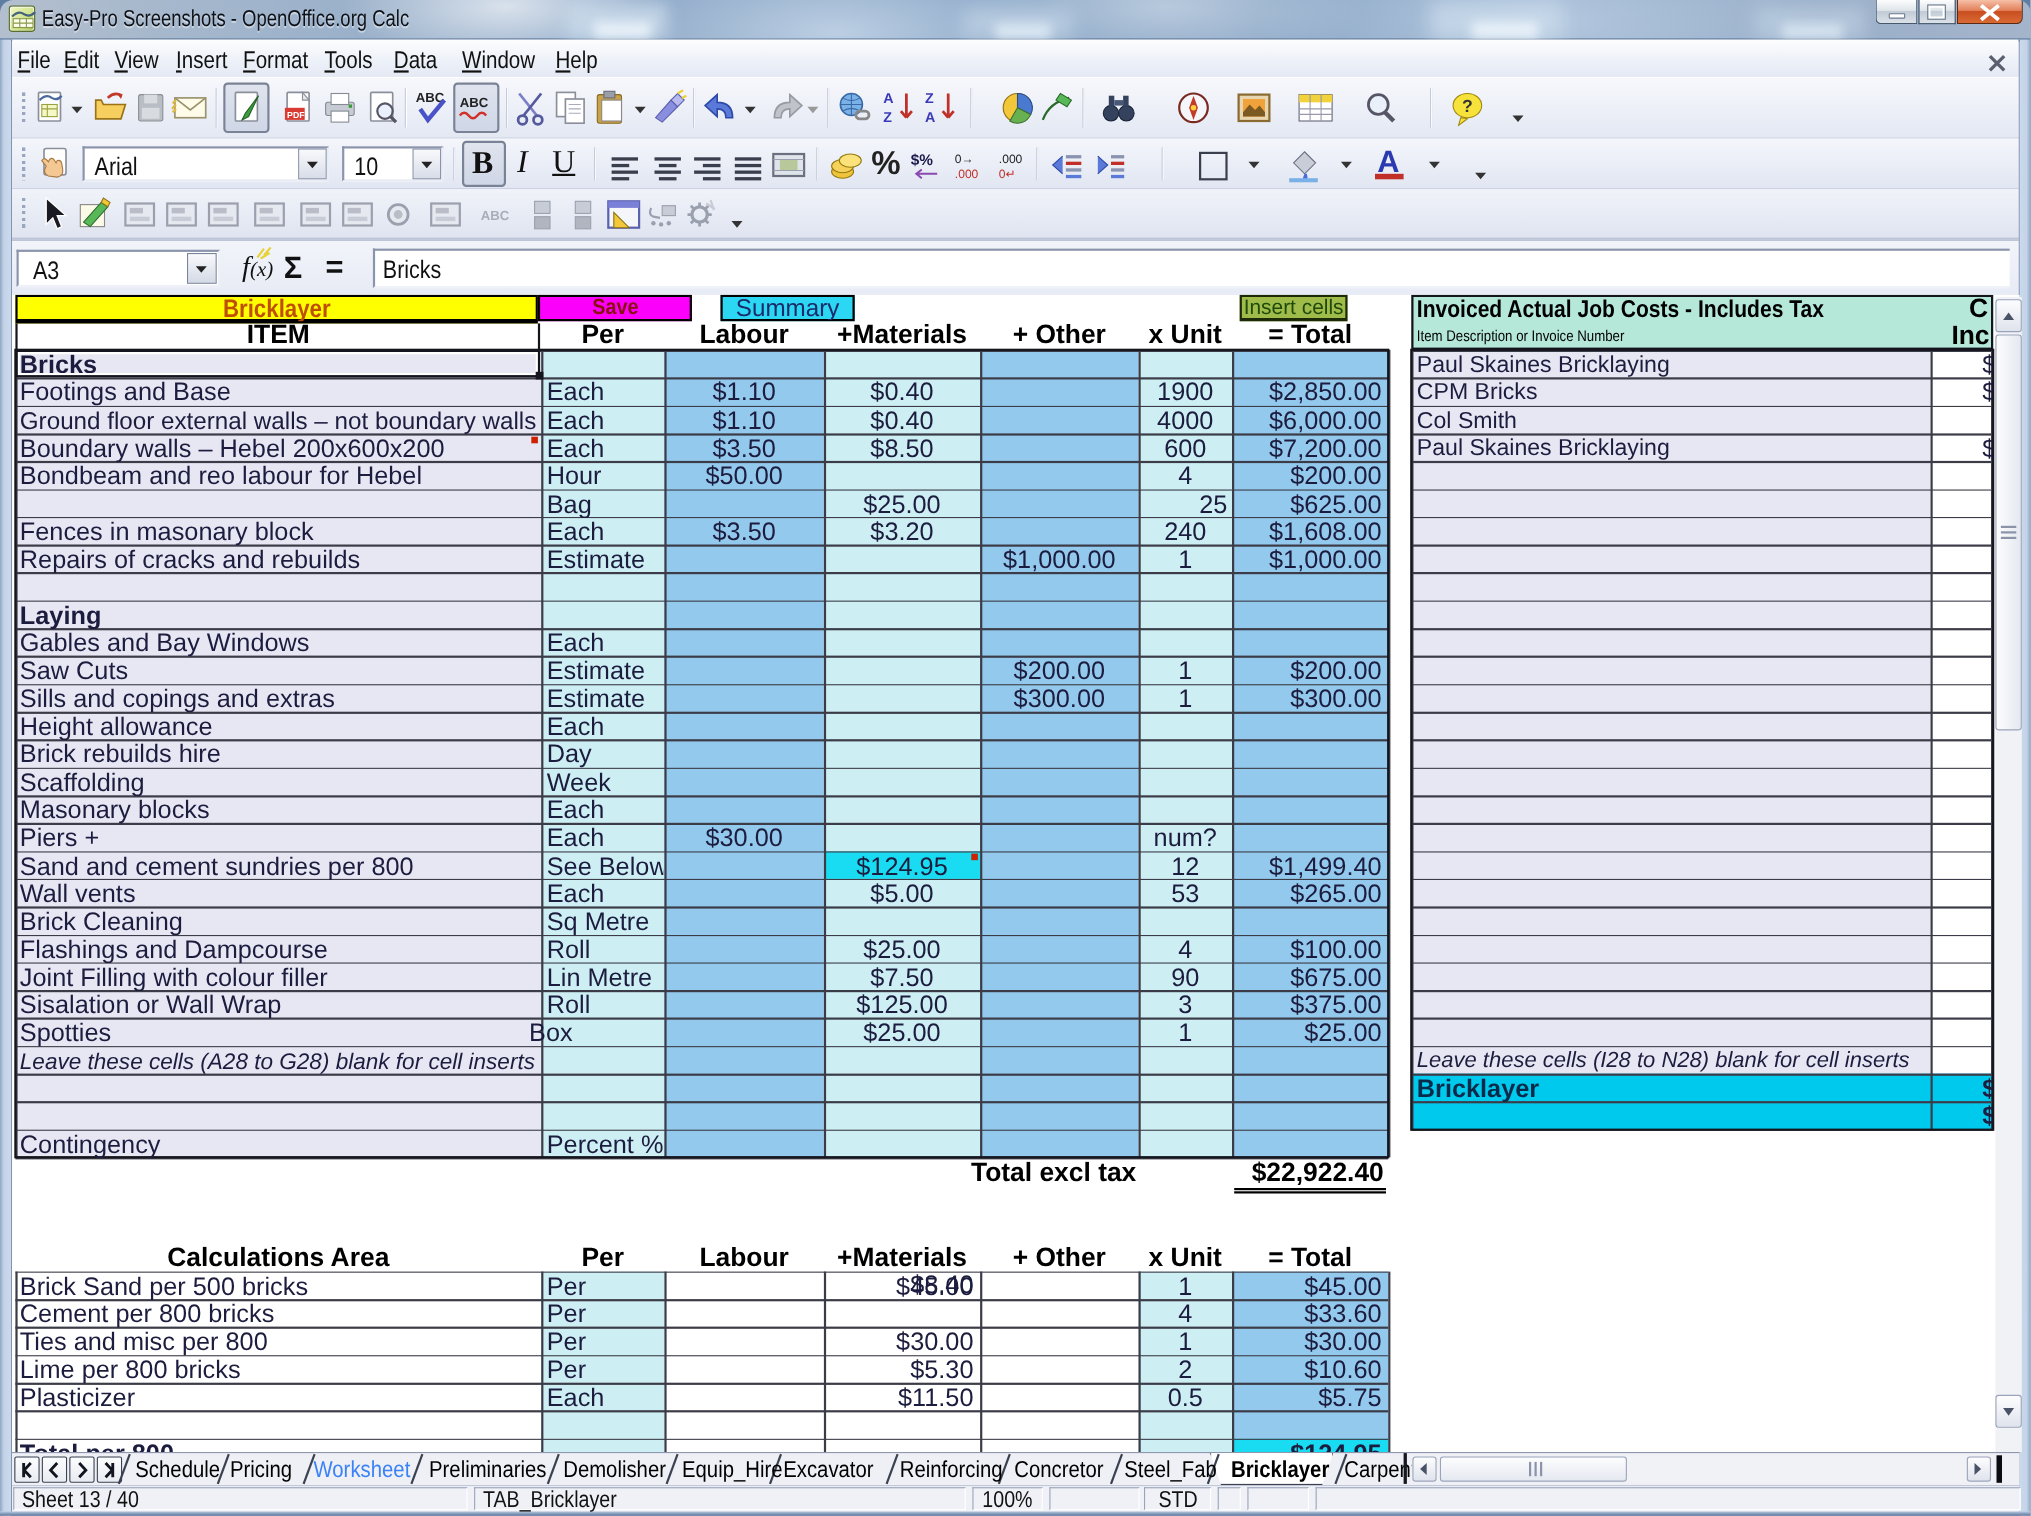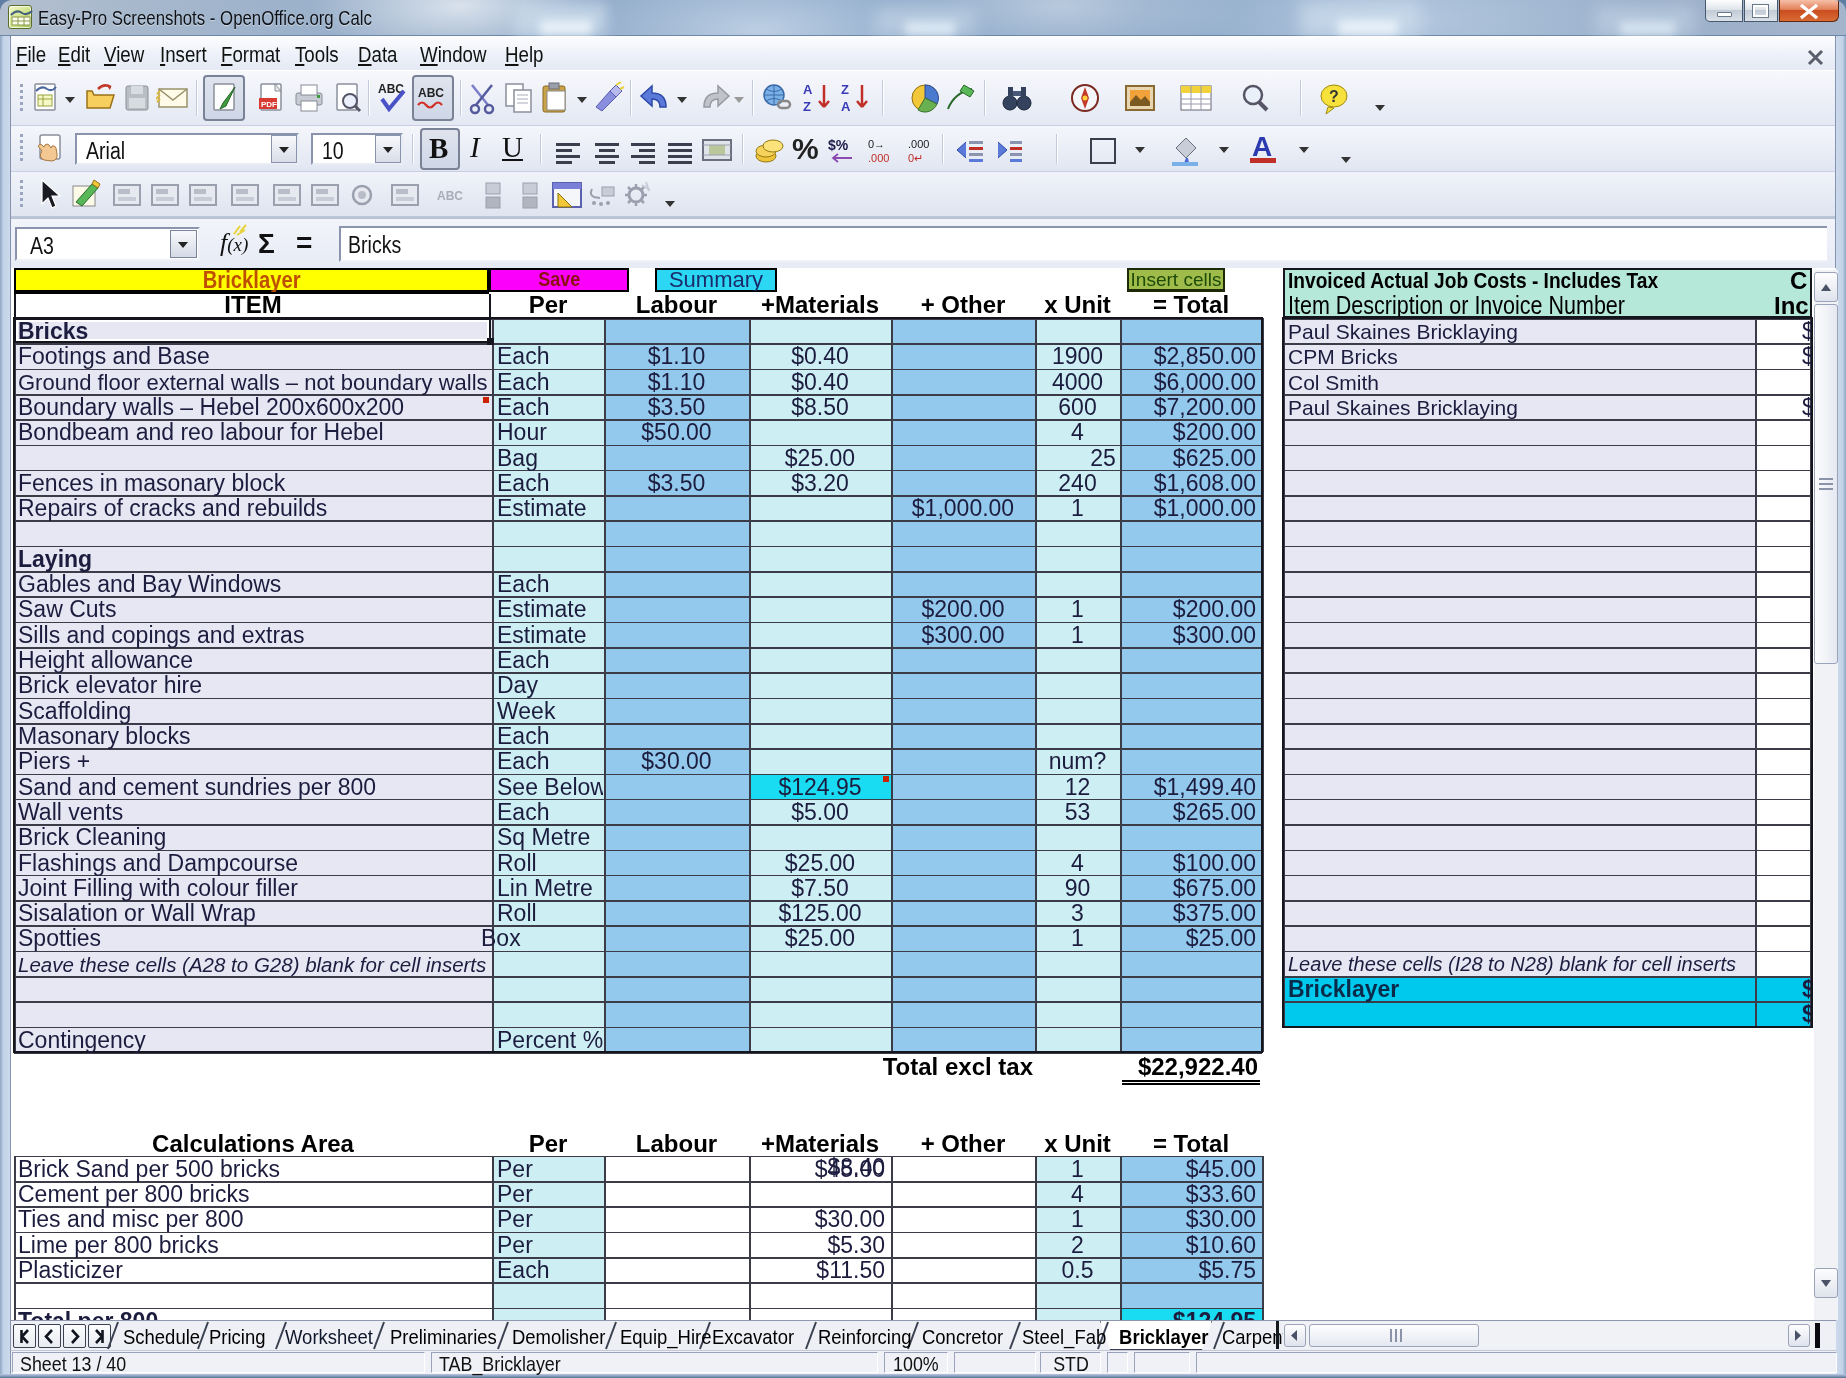--- a/index.html
+++ b/index.html
@@ -552,21 +552,21 @@
 <div class="t ctr" style="left:891px;top:329.41px;width:144px">$200.00</div>
 <div class="t ctr" style="left:1035px;top:329.41px;width:85px">1</div>
 <div class="t rgt" style="left:1120px;top:329.41px;width:136px">$200.00</div>
 <div class="t" style="left:18px;top:354.72px;width:470px">Sills and copings and extras</div>
 <div class="t" style="left:497px;top:354.72px;width:106px">Estimate</div>
 <div class="t ctr" style="left:891px;top:354.72px;width:144px">$300.00</div>
 <div class="t ctr" style="left:1035px;top:354.72px;width:85px">1</div>
 <div class="t rgt" style="left:1120px;top:354.72px;width:136px">$300.00</div>
 <div class="t" style="left:18px;top:380.03px;width:470px">Height allowance</div>
 <div class="t" style="left:497px;top:380.03px;width:106px">Each</div>
-<div class="t" style="left:18px;top:405.34px;width:470px">Brick elevator hire</div>
+<div class="t" style="left:18px;top:405.34px;width:470px">Brick rebuilds hire</div>
 <div class="t" style="left:497px;top:405.34px;width:106px">Day</div>
 <div class="t" style="left:18px;top:430.65px;width:470px">Scaffolding</div>
 <div class="t" style="left:497px;top:430.65px;width:106px">Week</div>
 <div class="t" style="left:18px;top:455.96px;width:470px">Masonary blocks</div>
 <div class="t" style="left:497px;top:455.96px;width:106px">Each</div>
 <div class="t" style="left:18px;top:481.27px;width:470px">Piers +</div>
 <div class="t" style="left:497px;top:481.27px;width:106px">Each</div>
 <div class="t ctr" style="left:604px;top:481.27px;width:145px">$30.00</div>
 <div class="t ctr" style="left:1035px;top:481.27px;width:85px">num?</div>
 <div class="t" style="left:18px;top:506.58px;width:470px">Sand and cement sundries per 800</div>
@@ -605,21 +605,21 @@
 <div class="t" style="left:18px;top:759.68px;width:470px">Contingency</div>
 <div class="t" style="left:497px;top:759.68px;width:106px">Percent %</div>
 <div class="abs" style="left:883px;top:507.58px;width:6px;height:6px;background:#cc2200"></div>
 <div class="abs" style="left:14px;top:50px;width:477px;height:25.3px;border:2px solid #15151d;box-shadow:inset 0 0 0 2px #fff"></div>
 <div class="abs" style="left:487px;top:70.31px;width:7px;height:7px;background:#15151d"></div>
 <div class="t b rgt" style="left:875px;top:786px;width:158px;font-size:24px;color:#000">Total excl tax</div>
 <div class="t b rgt" style="left:1120px;top:786px;width:138px;font-size:24px;color:#000">$22,922.40</div>
 <div class="abs" style="left:1122px;top:812px;width:138px;height:5px;border-top:2px solid #000;border-bottom:2px solid #000"></div>
 <div class="abs" style="left:1283px;top:0px;width:529px;height:50px;background:#b5e8d8;border:2px solid #15151d"></div>
 <div class="t b" style="left:1288px;top:0px;width:520px;line-height:25px;font-size:22px;color:#000"><span style="display:inline-block;transform:scaleX(.87);transform-origin:0 50%">Invoiced Actual Job Costs - Includes Tax</span></div>
-<div class="t" style="left:1288px;top:25px;width:520px;line-height:25px;font-size:25px;color:#000"><span style="display:inline-block;transform:scaleX(.86);transform-origin:0 50%">Item Description or Invoice Number</span></div>
+<div class="t" style="left:1288px;top:25px;width:520px;line-height:25px;font-size:14px;color:#000"><span style="display:inline-block;transform:scaleX(.86);transform-origin:0 50%">Item Description or Invoice Number</span></div>
 <div class="t b" style="left:1790px;top:0px;width:22px;line-height:25px;font-size:24px;color:#000">C</div>
 <div class="t b" style="left:1774px;top:25px;width:38px;line-height:25px;font-size:24px;color:#000">Inc</div>
 <div class="abs" style="left:1283px;top:50px;width:472px;height:708.7px;background:#e7e7f4"></div>
 <div class="abs" style="left:1755px;top:50px;width:57px;height:708.7px;background:#fff"></div>
 <div class="abs" style="left:1283px;top:708.1px;width:529px;height:50.6px;background:#00c9ee"></div>
 <div class="abs" style="left:1283px;top:50.00px;width:529px;height:1.6px;background:#3c3c48"></div>
 <div class="abs" style="left:1283px;top:75.31px;width:529px;height:1.6px;background:#3c3c48"></div>
 <div class="abs" style="left:1283px;top:100.62px;width:529px;height:1.6px;background:#3c3c48"></div>
 <div class="abs" style="left:1283px;top:125.93px;width:529px;height:1.6px;background:#3c3c48"></div>
 <div class="abs" style="left:1283px;top:151.24px;width:529px;height:1.6px;background:#3c3c48"></div>
@@ -755,21 +755,21 @@
       <line x1="616" y1="1" x2="606" y2="28" stroke="#3a4150" stroke-width="2"></line>
       <line x1="710" y1="1" x2="700" y2="28" stroke="#3a4150" stroke-width="2"></line>
       <line x1="816" y1="1" x2="806" y2="28" stroke="#3a4150" stroke-width="2"></line>
       <line x1="918" y1="1" x2="908" y2="28" stroke="#3a4150" stroke-width="2"></line>
       <line x1="1020" y1="1" x2="1010" y2="28" stroke="#3a4150" stroke-width="2"></line>
       <line x1="1108" y1="1" x2="1098" y2="28" stroke="#3a4150" stroke-width="2"></line>
       <line x1="1224" y1="1" x2="1214" y2="28" stroke="#3a4150" stroke-width="2"></line>
     </svg>
 <div class="abs" style="left:123px;top:1325px;font-size:21px;color:#000"><span style="display:inline-block;transform:scaleX(.88);transform-origin:0 50%">Schedule</span></div>
 <div class="abs" style="left:209px;top:1325px;font-size:21px;color:#000"><span style="display:inline-block;transform:scaleX(.88);transform-origin:0 50%">Pricing</span></div>
-<div class="abs" style="left:285px;top:1325px;font-size:21px;color:#0f172a"><span style="display:inline-block;transform:scaleX(.88);transform-origin:0 50%">Worksheet</span></div>
+<div class="abs" style="left:285px;top:1325px;font-size:21px;color:#3b82f6"><span style="display:inline-block;transform:scaleX(.88);transform-origin:0 50%">Worksheet</span></div>
 <div class="abs" style="left:390px;top:1325px;font-size:21px;color:#000"><span style="display:inline-block;transform:scaleX(.88);transform-origin:0 50%">Preliminaries</span></div>
 <div class="abs" style="left:512px;top:1325px;font-size:21px;color:#000"><span style="display:inline-block;transform:scaleX(.88);transform-origin:0 50%">Demolisher</span></div>
 <div class="abs" style="left:620px;top:1325px;font-size:21px;color:#000"><span style="display:inline-block;transform:scaleX(.88);transform-origin:0 50%">Equip_Hire</span></div>
 <div class="abs" style="left:712px;top:1325px;font-size:21px;color:#000"><span style="display:inline-block;transform:scaleX(.88);transform-origin:0 50%">Excavator</span></div>
 <div class="abs" style="left:818px;top:1325px;font-size:21px;color:#000"><span style="display:inline-block;transform:scaleX(.88);transform-origin:0 50%">Reinforcing</span></div>
 <div class="abs" style="left:922px;top:1325px;font-size:21px;color:#000"><span style="display:inline-block;transform:scaleX(.88);transform-origin:0 50%">Concretor</span></div>
 <div class="abs" style="left:1022px;top:1325px;font-size:21px;color:#000"><span style="display:inline-block;transform:scaleX(.88);transform-origin:0 50%">Steel_Fab</span></div>
 <div class="abs" style="left:1113px;top:1325px;width:90px;text-align:center;font-size:21px;font-weight:bold;color:#000"><span style="display:inline-block;transform:scaleX(.88);transform-origin:50% 50%">Bricklayer</span></div>
 <div class="abs" style="left:1222px;top:1325px;font-size:21px;color:#000"><span style="display:inline-block;transform:scaleX(.88);transform-origin:0 50%">Carpent</span></div>
 <div class="abs" style="left:1276px;top:1321px;width:3px;height:28px;background:#14181f"></div>

